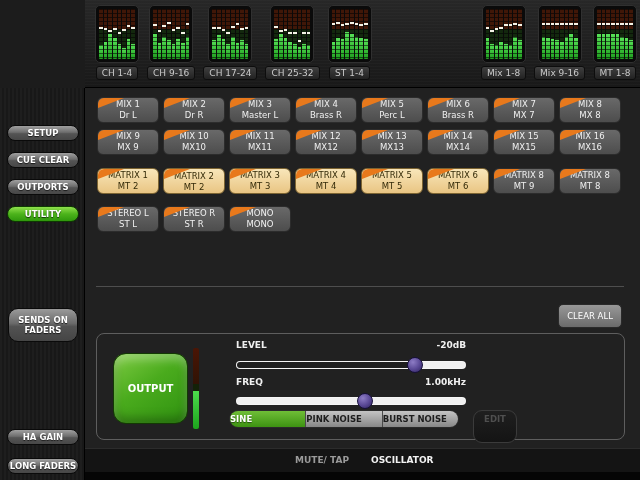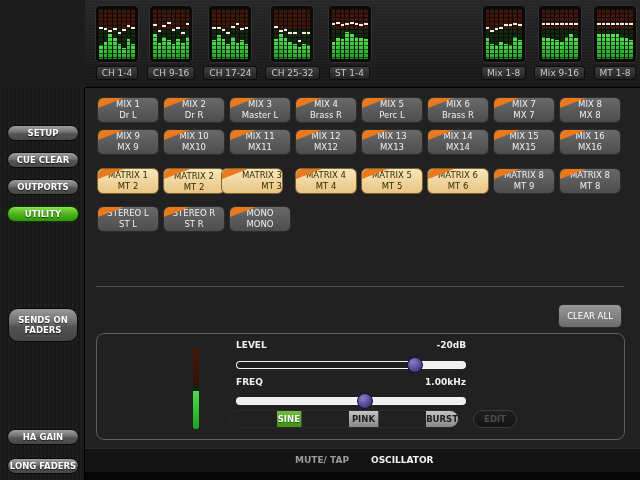--- a/index.html
+++ b/index.html
@@ -81,25 +81,25 @@
   .slider-label { position:absolute; left:139px; width:120px; font-size:9px; font-weight:bold; color:#f0f0f0; }
   .slider-value { position:absolute; left:139px; width:230px; text-align:right; font-size:9px; font-weight:bold; color:#f0f0f0; }
   .track { position:absolute; left:139px; width:230px; height:8px; border-radius:4px;
     background:#f0f0f0; border:1px solid rgba(255,255,255,.35); cursor:pointer; }
   .track .darkfill { position:absolute; left:0; top:0; bottom:0; background:#1f1f1f; border-radius:4px 0 0 4px; }
   .knob { position:absolute; top:-5px; width:16px; height:16px; border-radius:50%; margin-left:-8px;
     background:radial-gradient(circle at 35% 30%,#8d7cc5 0%,#584794 55%,#2c2258 100%);
     border:1px solid #17103a; cursor:pointer; }
   .wave-group { position:absolute; left:132px; top:76px; width:230px; height:18px; display:flex;
     border-radius:9px; overflow:hidden; border:1px solid #2a2a2a; }
-  .seg { flex:1; font-size:8.5px; font-weight:bold; text-align:center; line-height:16px; color:#1d1d1d;
-    background:linear-gradient(180deg,#c4c4c4,#878787); border-right:1px solid #4a4a4a; cursor:pointer;margin-left:47px; }
+  .seg { flex:1; font-size:8.5px; font-weight:bold; text-align:left; line-height:16px; color:#1d1d1d;
+    background:linear-gradient(180deg,#c4c4c4,#878787); border-right:1px solid #4a4a4a; cursor:pointer; }
   .seg:last-child { border-right:none; }
   .seg.active { background:linear-gradient(180deg,#6fbe37,#3d9212); color:#fff; text-shadow:0 1px 1px rgba(0,0,0,.5); }
-  .edit-btn { position:absolute; left:376px; top:76px; width:44px; height:18px; border-radius:9px;
+  .edit-btn { position:absolute; left:376px; top:76px; width:44px; height:33px; border-radius:9px;
     background:linear-gradient(180deg,#1f1f1f,#141414); border:1px solid #3b3b3b; color:#4f4f4f;
     font-size:8.5px; font-weight:bold; text-align:center; line-height:16px; cursor:pointer; }
 
   
   .bottom-bar { position:absolute; left:85px; right:0; top:448px; height:32px;
     background:#141414; border-top:1px solid #2c2c2c; border-bottom:8px solid #050505; }
   .tabs { position:absolute; left:210px; top:6px; display:flex; gap:22px; }
   .tab { font-size:9px; font-weight:bold; color:#9a9a9a; cursor:pointer; white-space:nowrap; }
   .tab.active { color:#f2f2f2; }
 </style>
@@ -512,21 +512,21 @@
         <div class="chbtn on" style="left: 12px; top: 80px;">
           <div class="corner-tag"></div>
           <div>MATRIX 1</div>
           <div>MT 2</div>
         </div>
         <div class="chbtn on" style="left: 78px; top: 80px; justify-content: flex-end;">
           <div class="corner-tag"></div>
           <div>MATRIX 2</div>
           <div>MT 2</div>
         </div>
-        <div class="chbtn on" style="left: 136px; top: 80px; align-items: flex-end;">
+        <div class="chbtn on" style="left: 144px; top: 80px;">
           <div class="corner-tag"></div>
           <div>MATRIX 3</div>
           <div>MT 3</div>
         </div>
         <div class="chbtn on" style="left: 210px; top: 80px;">
           <div class="corner-tag"></div>
           <div>MATRIX 4</div>
           <div>MT 4</div>
         </div>
         <div class="chbtn on" style="left: 276px; top: 80px;">
@@ -562,20 +562,21 @@
         <div class="chbtn" style="left: 144px; top: 118px;">
           <div class="corner-tag"></div>
           <div>MONO</div>
           <div>MONO</div>
         </div>
       </div>
     <div class="divider"></div>
     <div class="clear-all">CLEAR ALL</div>
 
     <div class="osc-panel">
+      <div class="output-btn">OUTPUT</div>
       <div class="osc-meter">
         <div class="osc-meter-fill" id="osc-meter-fill" style="height: 47%;"></div>
       </div>
 
       <div class="slider-label" style="top:6px;">LEVEL</div>
       <div class="slider-value" style="top:6px;">-20dB</div>
       <div class="track" style="top:27px;" id="level-track">
         <div class="darkfill" id="level-darkfill" style="width: 78%;"></div>
         <div class="knob" id="level-knob" style="left: 78%;"></div>
       </div>

